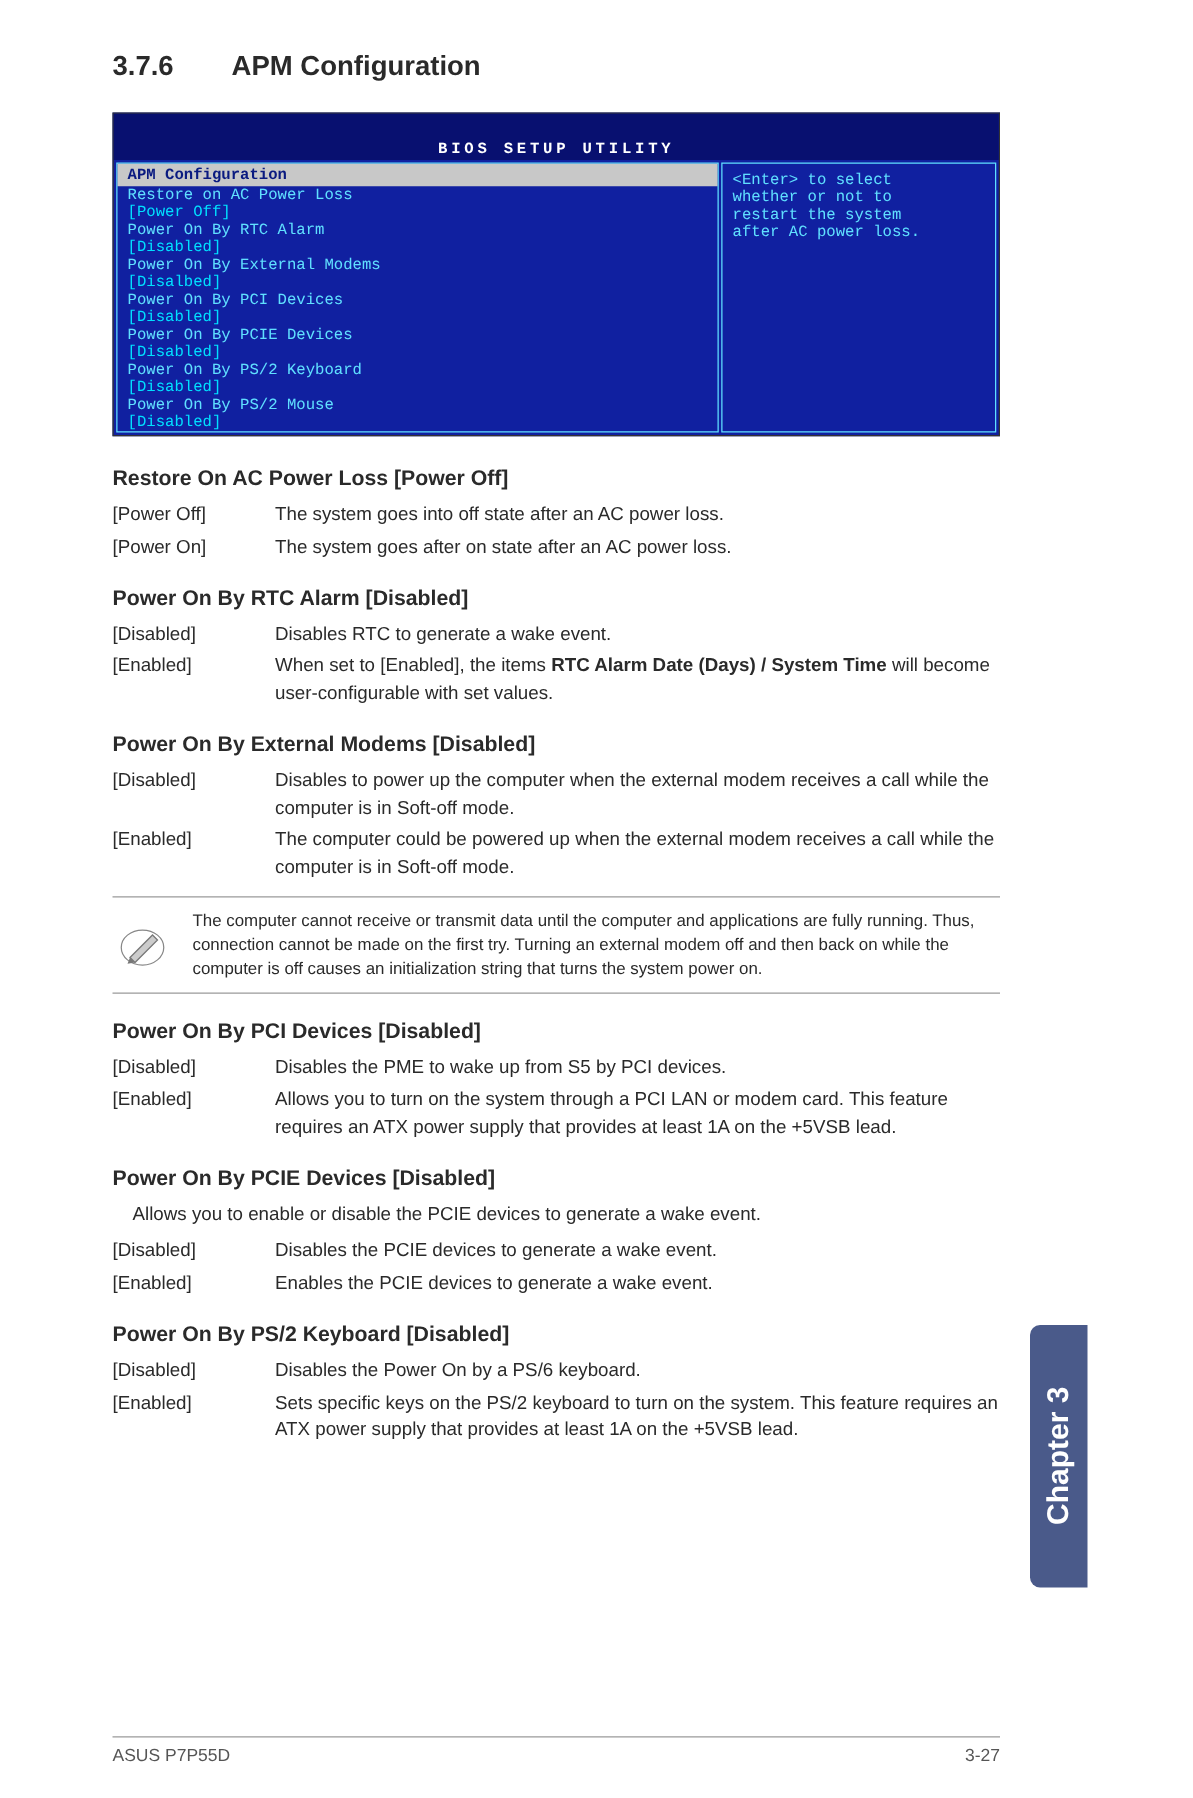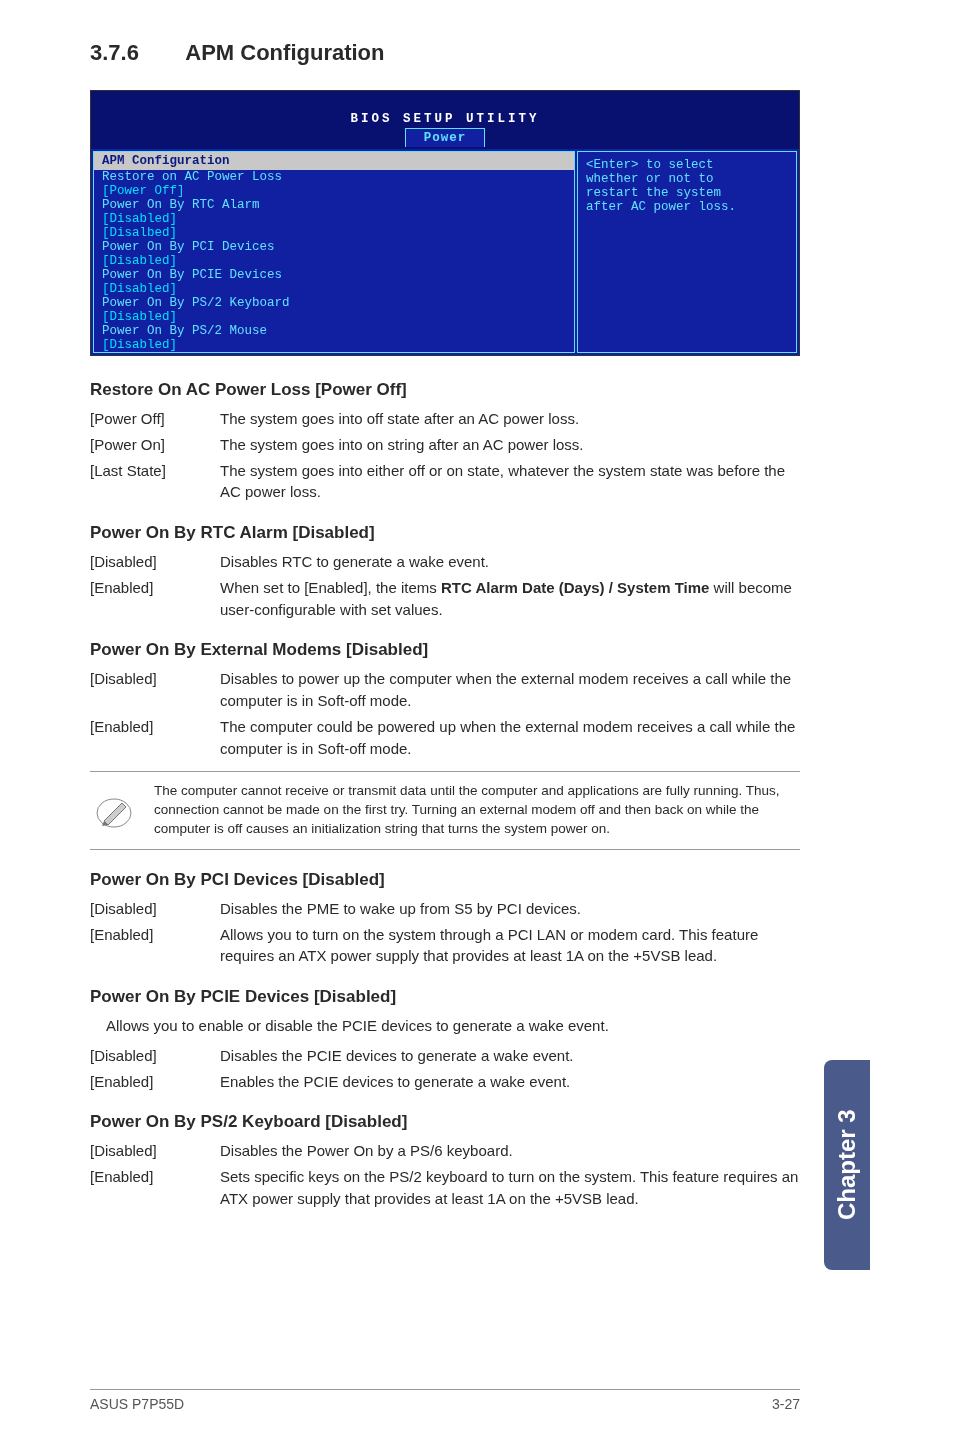--- a/index.html
+++ b/index.html
@@ -174,35 +174,33 @@
 
 <div class="page">
 
   <h2 class="section-title">
     <span class="num">3.7.6</span>
     <span>APM Configuration</span>
   </h2>
 
   <div class="bios-box">
     <div class="bios-titlebar">BIOS SETUP UTILITY</div>
-    <div class="bios-tabs">
-      <div class="bios-tab">Power</div>
-    </div>
     <div class="bios-body">
       <div class="bios-left">
         <div class="bios-subheader">APM Configuration</div>
         <div class="bios-row">
             <span class="bios-key">Restore on AC Power Loss</span>
             <span class="bios-val">[Power Off]</span>
           </div>
         <div class="bios-row">
             <span class="bios-key">Power On By RTC Alarm</span>
             <span class="bios-val">[Disabled]</span>
           </div>
         <div class="bios-row">
+            <span class="bios-key">Power On By External Modems</span>
             <span class="bios-val">[Disalbed]</span>
           </div>
         <div class="bios-row">
             <span class="bios-key">Power On By PCI Devices</span>
             <span class="bios-val">[Disabled]</span>
           </div>
         <div class="bios-row">
             <span class="bios-key">Power On By PCIE Devices</span>
             <span class="bios-val">[Disabled]</span>
           </div>
@@ -224,25 +222,21 @@
     </div>
   </div>
 
   <h3 class="subhead">Restore On AC Power Loss [Power Off]</h3>
   <div class="opt-row">
       <span class="opt-label">[Power Off]</span>
       <span class="opt-desc">The system goes into off state after an AC power loss.</span>
     </div>
   <div class="opt-row">
       <span class="opt-label">[Power On]</span>
-      <span class="opt-desc">The system goes into on string after an AC power loss.</span>
-    </div>
-  <div class="opt-row">
-      <span class="opt-label">[Last State]</span>
-      <span class="opt-desc">The system goes into either off or on state, whatever the system state was before the AC power loss.</span>
+      <span class="opt-desc">The system goes after on state after an AC power loss.</span>
     </div>
 
   <h3 class="subhead">Power On By RTC Alarm [Disabled]</h3>
   <div class="opt-row">
       <span class="opt-label">[Disabled]</span>
       <span class="opt-desc">Disables RTC to generate a wake event.</span>
     </div>
   <div class="opt-row">
     <span class="opt-label">[Enabled]</span>
     <span class="opt-desc">

